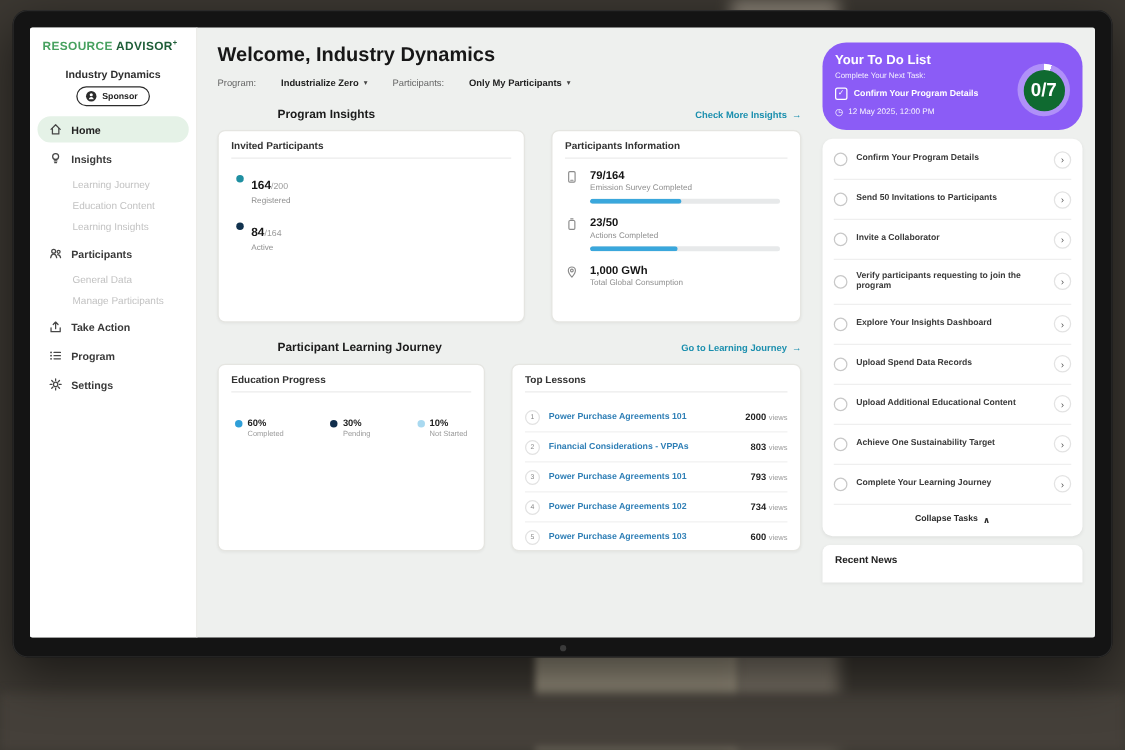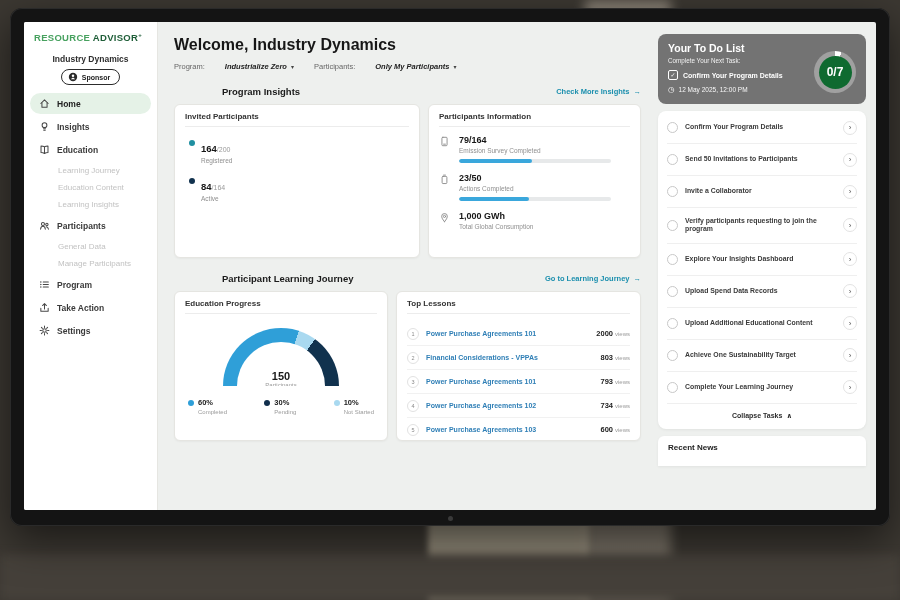--- a/index.html
+++ b/index.html
@@ -35,26 +35,26 @@
     font-size:8.5px;font-weight:700;color:#3a3a3a;cursor:pointer;}
   .nav-item.active{background:#e5f2e7;color:#222;}
   .nav-sub{padding:4px 9px 4px 28px;font-size:8px;color:#c2c2c2;cursor:pointer;}
   .nico{width:11px;height:11px;stroke:#474747;fill:none;stroke-width:1.1;stroke-linecap:round;stroke-linejoin:round;flex-shrink:0;}
   .sico{width:10px;height:10px;flex-shrink:0;}
   
   .main{width:495px;flex-shrink:0;box-sizing:border-box;padding:14px 12px 0 16px;overflow:hidden;}
   .page-title{margin:0;font-size:16px;font-weight:700;color:#171717;}
   .filters{margin-top:8px;display:flex;gap:20px;align-items:center;font-size:7.5px;color:#666;}
   .filter-btn{border:0;background:none;padding:0;display:inline-flex;align-items:center;gap:4px;
-    font-size:7.5px;font-weight:700;color:#222;cursor:pointer;font-family:inherit;font-style:italic;}
+    font-size:7.5px;font-weight:700;color:#222;cursor:pointer;font-family:inherit;}
   .caret{font-size:6px;color:#444;}
   .section-head{margin-top:15px;margin-bottom:7px;display:flex;justify-content:space-between;align-items:center;}
   .section-head h2{margin:0;font-size:9.5px;font-weight:700;color:#1b1b1b;padding-left:48px;}
   .sec-link{display:flex;align-items:center;gap:4px;font-size:7.5px;font-weight:700;color:#1b8fae;cursor:pointer;}
-  .cards-row{display:flex;gap:8px;}
+  .cards-row{display:flex;gap:21px;}
   .card{background:#fff;border:1px solid #e5e5e1;border-radius:6px;padding:7px 10px 9px;box-sizing:border-box;
     box-shadow:0 1px 2px rgba(0,0,0,.04);}
   .card h3{margin:0 0 8px;font-size:8px;font-weight:700;color:#333;padding-bottom:5px;border-bottom:1px solid #ececec;}
   
   .card-invited{width:246px;height:154px;}
   .invited-body{display:flex;align-items:center;gap:14px;padding:3px 0 0 4px;}
   .donut{position:relative;width:92px;height:92px;border-radius:50%;background:conic-gradient(#1f8fa1 0 82%,#dbe0e2 82% 100%);}
   .donut-ring2{position:absolute;inset:8px;border-radius:50%;background:conic-gradient(#11324e 0 42%,#eaeeef 42% 100%);}
   .donut-hole{position:absolute;inset:18px;border-radius:50%;background:#fff;}
   .donut-center{position:absolute;inset:0;display:flex;flex-direction:column;align-items:center;justify-content:center;text-align:center;}
@@ -93,32 +93,32 @@
   .card-lessons{flex:1;height:150px;}
   .lesson-row{display:flex;align-items:center;gap:7px;padding:5.5px 0;border-bottom:1px solid #f1f1f1;cursor:pointer;}
   .lesson-row:last-child{border-bottom:0;}
   .lnum{width:10px;height:10px;border:1px solid #e2e2e2;border-radius:50%;display:flex;align-items:center;justify-content:center;
     font-size:5.5px;color:#888;flex-shrink:0;}
   .ltitle{font-size:7px;font-weight:600;color:#2f7fb6;}
   .lviews{margin-left:auto;font-size:7.5px;font-weight:700;color:#222;white-space:nowrap;}
   .lviews .sfx{font-size:6px;font-weight:400;color:#9a9a9a;margin-left:2px;}
   
   .rightpanel{flex:1;box-sizing:border-box;padding:12px 10px 0 5px;}
-  .todo-card{position:relative;background:#737373;border-radius:8px;padding:8px 10px 10px;color:#fff;}
+  .todo-card{position:relative;background:#8b5cf6;border-radius:19px;padding:8px 10px 10px;color:#fff;}
   .todo-title{font-size:10.5px;font-weight:700;}
   .todo-sub{font-size:6.3px;opacity:.9;margin-top:3px;}
   .todo-next{margin-top:6px;display:flex;align-items:center;gap:5px;font-size:7px;font-weight:700;max-width:150px;}
   .wcheck{width:8px;height:8px;border:1px solid #fff;border-radius:2px;display:flex;align-items:center;justify-content:center;
     font-size:6px;line-height:1;flex-shrink:0;cursor:pointer;}
   .todo-due{margin-top:5px;display:flex;align-items:center;gap:4px;font-size:6.5px;opacity:.95;}
   .clockg{font-size:7.5px;}
   .todo-ring{position:absolute;right:10px;top:17px;width:42px;height:42px;border-radius:50%;
     background:conic-gradient(#ffffff 0 5%,rgba(255,255,255,.32) 5% 100%);display:flex;align-items:center;justify-content:center;}
   .todo-ring-in{width:33px;height:33px;border-radius:50%;background:#0f6a30;display:flex;align-items:center;justify-content:center;
-    font-size:12px;font-weight:700;color:#fff;text-align:center;}
+    font-size:15px;font-weight:700;color:#fff;text-align:center;}
   .task-list{margin-top:7px;background:#fff;border-radius:8px;padding:1px 9px;box-shadow:0 1px 3px rgba(0,0,0,.06);}
   .task-row{display:flex;align-items:center;gap:7px;padding:8.5px 0;border-bottom:1px solid #efefef;cursor:pointer;}
   .tcheck{width:9px;height:9px;border:1px solid #c8c8c8;border-radius:50%;flex-shrink:0;cursor:pointer;}
   .tlabel{flex:1;font-size:6.9px;font-weight:700;color:#3a3a3a;line-height:1.3;padding-right:3px;}
   .tchev{width:12px;height:12px;border:1px solid #e3e3e3;border-radius:50%;display:flex;align-items:center;justify-content:center;
     font-size:8px;color:#555;flex-shrink:0;cursor:pointer;}
   .collapse-row{display:flex;align-items:center;justify-content:center;gap:4px;padding:8px 0;
     font-size:7px;font-weight:700;color:#2e2e2e;cursor:pointer;}
   .news-bar{margin-top:7px;background:#fff;border-radius:6px 6px 0 0;padding:7px 10px 14px;box-shadow:0 1px 3px rgba(0,0,0,.06);}
   .news-bar h3{margin:0;font-size:8px;font-weight:700;color:#222;}
@@ -157,54 +157,47 @@
               </svg>
             <span>Home</span>
           </div>
           <div class="nav-item">
             <svg class="nico" viewBox="0 0 12 12">
                 <circle cx="6" cy="4.6" r="2.6"></circle>
                 <path d="M4.9 8.4h2.2M5.2 10h1.6"></path>
               </svg>
             <span>Insights</span>
           </div>
-          <div class="nav-item">
-            <svg class="nico" viewBox="0 0 12 12">
-                <path d="M6 3.2C5 2.4 3.6 2.2 2.2 2.2v7.2c1.4 0 2.8.2 3.8 1 1-.8 2.4-1 3.8-1V2.2C8.4 2.2 7 2.4 6 3.2z"></path>
-                <path d="M6 3.2v7.2"></path>
-              </svg>
-            <span>Education</span>
-          </div>
           <div class="nav-sub"><span>Learning Journey</span></div>
           <div class="nav-sub"><span>Education Content</span></div>
           <div class="nav-sub"><span>Learning Insights</span></div>
           <div class="nav-item">
             <svg class="nico" viewBox="0 0 12 12">
                 <circle cx="4.3" cy="4.4" r="1.7"></circle>
                 <path d="M1.7 10c.3-2 1.3-3.1 2.6-3.1S6.6 8 6.9 10"></path>
                 <circle cx="8.6" cy="4.9" r="1.3"></circle>
                 <path d="M7.8 7.4c1.4.1 2.2 1 2.5 2.6"></path>
               </svg>
             <span>Participants</span>
           </div>
           <div class="nav-sub"><span>General Data</span></div>
           <div class="nav-sub"><span>Manage Participants</span></div>
           <div class="nav-item">
             <svg class="nico" viewBox="0 0 12 12">
+                <path d="M2 6.8v3.4h8V6.8"></path>
+                <path d="M6 7.6V1.8M3.9 3.9L6 1.8l2.1 2.1"></path>
+              </svg>
+            <span>Take Action</span>
+          </div>
+          <div class="nav-item">
+            <svg class="nico" viewBox="0 0 12 12">
                 <path d="M4.6 3.2h5.6M4.6 6h5.6M4.6 8.8h5.6"></path>
                 <path d="M2 3.2h.01M2 6h.01M2 8.8h.01" stroke-width="1.6"></path>
               </svg>
             <span>Program</span>
-          </div>
-          <div class="nav-item">
-            <svg class="nico" viewBox="0 0 12 12">
-                <path d="M2 6.8v3.4h8V6.8"></path>
-                <path d="M6 7.6V1.8M3.9 3.9L6 1.8l2.1 2.1"></path>
-              </svg>
-            <span>Take Action</span>
           </div>
           <div class="nav-item">
             <svg class="nico" viewBox="0 0 12 12">
                 <circle cx="6" cy="6" r="1.9"></circle>
                 <path d="M6 1.2v1.5M6 9.3v1.5M1.2 6h1.5M9.3 6h1.5M2.6 2.6l1.1 1.1M8.3 8.3l1.1 1.1M9.4 2.6L8.3 3.7M3.7 8.3L2.6 9.4"></path>
               </svg>
             <span>Settings</span>
           </div>
         </nav>
       </aside>
@@ -301,28 +294,20 @@
           <h2>Participant Learning Journey</h2>
           <a class="sec-link">
             <span>Go to Learning Journey</span>
             <span>→</span>
           </a>
         </div>
 
         <div class="cards-row">
           <section class="card card-edu">
             <h3>Education Progress</h3>
-            <div class="gauge-wrap">
-              <div class="gauge-arc" style="background: conic-gradient(from 270deg, rgb(47, 159, 216) 0deg, rgb(47, 159, 216) 108deg, rgb(169, 217, 240) 108deg, rgb(169, 217, 240) 126deg, rgb(17, 50, 78) 126deg, rgb(17, 50, 78) 180deg, transparent 180deg, transparent 360deg);"></div>
-              <div class="gauge-hole"></div>
-              <div class="gauge-center">
-                <div class="big">150</div>
-                <div class="small">Participants</div>
-              </div>
-            </div>
             <div class="gauge-legend">
               <div class="gl-item">
                 <div class="top">
                     <span class="gdot blue"></span>
                     <span>60%</span>
                   </div>
                 <div class="lab">Completed</div>
               </div>
               <div class="gl-item">
                 <div class="top">

